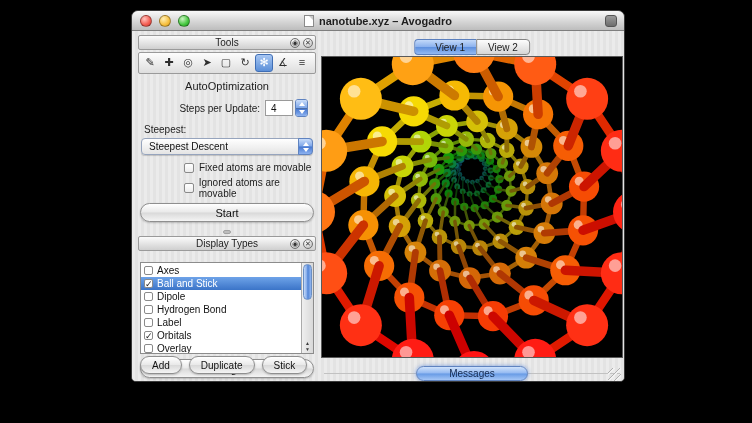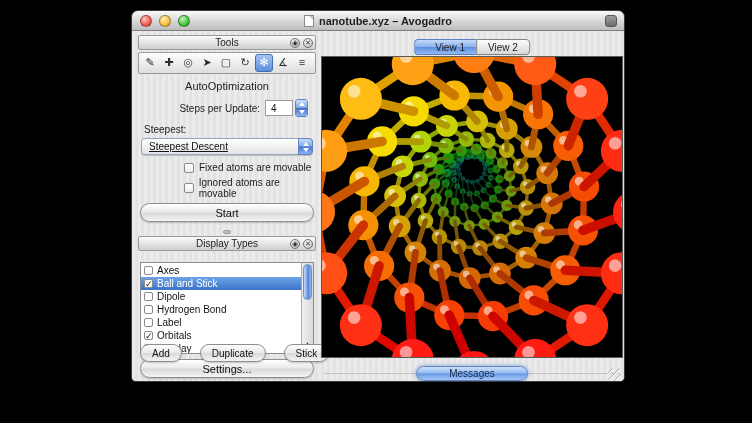--- a/index.html
+++ b/index.html
@@ -69,21 +69,21 @@
     padding:0 18px 0 7px; font-size:10px; color:#111; box-shadow:0 1px 1px rgba(0,0,0,.18);
   }
   .popup .cap {
     position:absolute; right:-1px; top:-1px; bottom:-1px; width:15px; border-radius:0 4px 4px 0;
     background:linear-gradient(#c9ddfa,#7ca5e8 48%,#4577d0 52%,#8db2f0);
     border:1px solid #5f83c0; display:flex; flex-direction:column; align-items:center;
     justify-content:center; gap:2px;
   }
   .tri-up   { width:0; height:0; border-left:3px solid transparent; border-right:3px solid transparent; border-bottom:4px solid #fff; }
   .tri-down { width:0; height:0; border-left:3px solid transparent; border-right:3px solid transparent; border-top:4px solid #fff; }
-  .popup.wide { margin:0 3px 7px 3px;text-decoration:underline; }
+  .popup.wide { margin:0 3px 7px 3px; }
 
   .spinbox { display:flex; align-items:center; }
   .spin-field { width:28px; height:16px; background:#fff; border:1px solid #9a9a9a;
     font-size:10px; color:#111; display:flex; align-items:center; padding-left:5px; }
   .stepper { width:13px; height:18px; margin-left:2px; border:1px solid #5f83c0; border-radius:3px; overflow:hidden;
     display:flex; flex-direction:column; }
   .stepper .half { flex:1; display:flex; align-items:center; justify-content:center;
     background:linear-gradient(#c9ddfa,#7ca5e8); }
   .stepper .half.dn { background:linear-gradient(#4577d0,#8db2f0); border-top:1px solid #4a6da8; }
 
@@ -109,21 +109,21 @@
   .lrow.selected { background:linear-gradient(#6ea3e8,#3b74c8); color:#fff; }
   .lcheck { width:9px; height:9px; border:1px solid #8a8a8a; border-radius:2px; background:#fff;
     font-size:9px; line-height:8px; text-align:center; color:#1a1a1a; flex:0 0 auto; }
   .vscroll { position:absolute; right:0; top:0; bottom:0; width:12px;
     background:linear-gradient(90deg,#efefef,#d9d9d9); border-left:1px solid #ababab; }
   .vthumb { position:absolute; left:1px; top:1px; width:9px; height:36px; border-radius:5px;
     border:1px solid #6a8fc4; background:linear-gradient(90deg,#c3d9f9,#79a3e7 48%,#4a7fd3 52%,#93b7f0); }
   .varrows { position:absolute; bottom:1px; left:0; right:0; text-align:center;
     font-size:5px; line-height:6px; color:#3d3d3d; }
 
-  .bottom-row { position:absolute; left:2px; bottom:15px; display:flex; gap:18px;justify-content:flex-end; }
+  .bottom-row { position:absolute; left:2px; bottom:3px; display:flex; gap:7px;justify-content:flex-end; }
   .small-btn { padding:0 11px; height:18px; border-radius:9px; border:1px solid #8f8f8f;
     background:linear-gradient(#ffffff,#e9e9e9 48%,#d9d9d9 52%,#f4f4f4);
     font-size:10px; color:#111; display:flex; align-items:center; box-shadow:0 1px 2px rgba(0,0,0,.22); }
 
   
   .viewer { position:absolute; left:189px; top:0; width:302px; height:352px; }
   .tabs { position:absolute; top:8px; left:50%; transform:translateX(-50%); display:flex; z-index:2; }
   .tab { height:16px; padding:0 11px; display:flex; align-items:center; font-size:10px; color:#1c1c1c;
     border:1px solid #848484; background:linear-gradient(#fdfdfd,#d6d6d6); }
   .tab:first-child { border-radius:4px 0 0 4px; border-right:none;padding-left:20px; }

